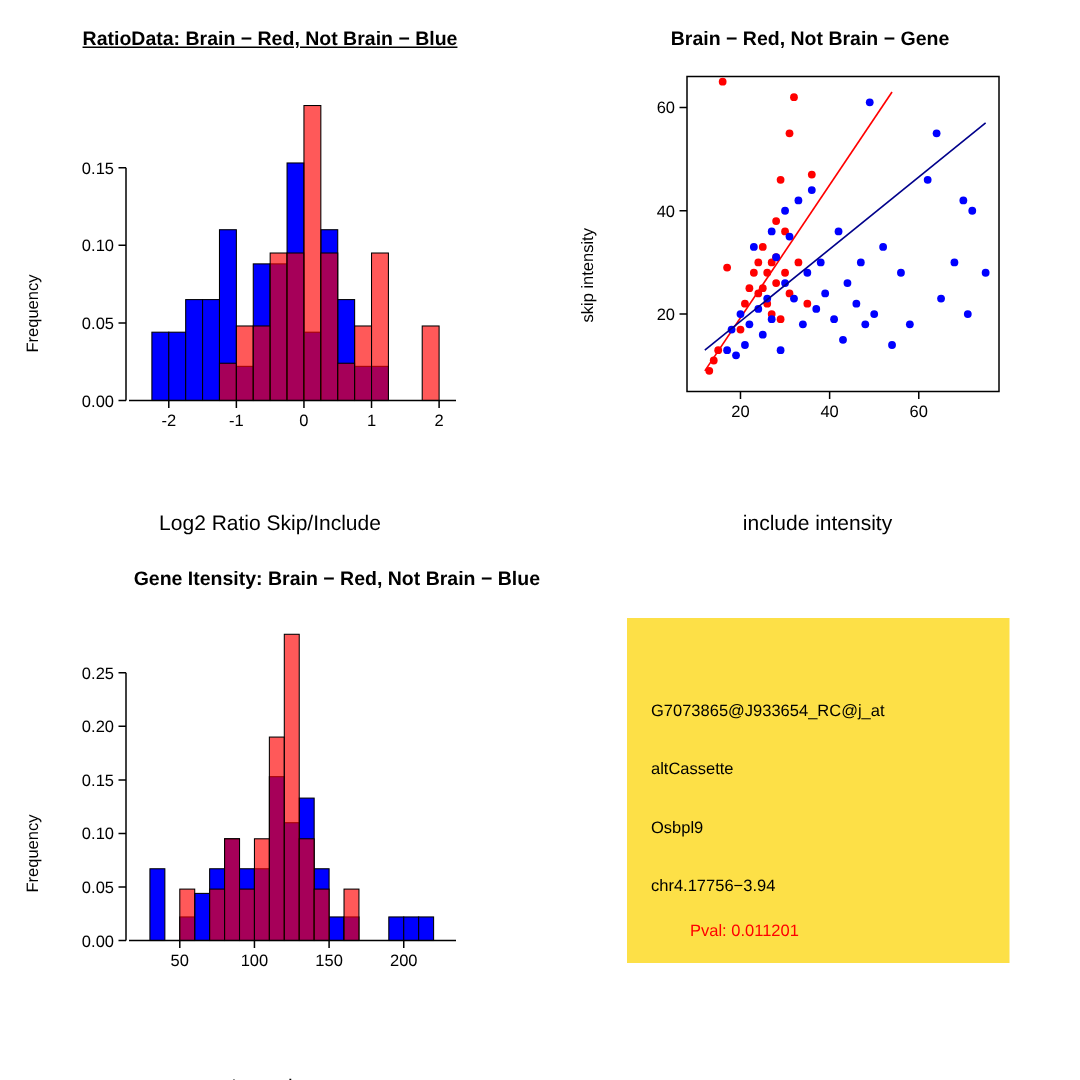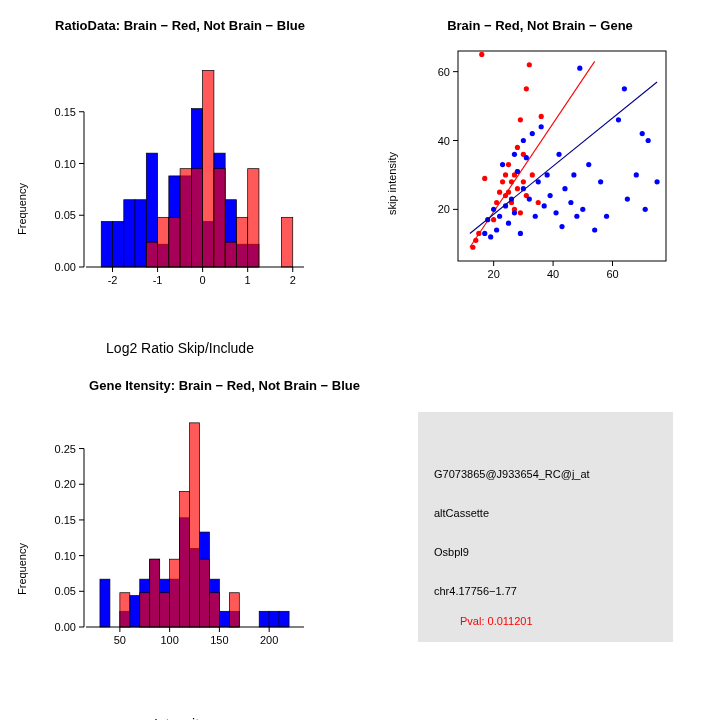--- a/index.html
+++ b/index.html
@@ -33,21 +33,21 @@
     font-size: 11px;
     white-space: nowrap;
     transform-origin: 0 0;
     transform: rotate(-90deg);
     position: absolute;
   }
   svg { display: block; }
 
   
   #panel1 { left: 0px; top: 0px; width: 360px; height: 360px; }
-  #panel1 .ptitle { left: 0; top: 18px; width: 360px; position: absolute; }
+  #panel1 .ptitle { left: 0; top: 18px; width: 360px; position: absolute; text-decoration: underline; }
   #panel1 .plotarea { position: absolute; left: 50px; top: 52px; width: 260px; height: 245px; }
   #panel1 .axis-label { position: absolute; left: 40px; top: 340px; width: 280px; }
 
   
   #panel2 { left: 360px; top: 0px; width: 360px; height: 360px; }
   #panel2 .ptitle { left: 0; top: 18px; width: 360px; position: absolute; }
   #panel2 .plotarea { position: absolute; left: 60px; top: 45px; width: 250px; height: 250px; }
   #panel2 .axis-label { position: absolute; left: 40px; top: 340px; width: 290px; }
 
   
@@ -57,21 +57,21 @@
   #panel3 .axis-label { position: absolute; left: 40px; top: 340px; width: 280px; margin-top: 16px; }
 
   
   #panel4 { left: 360px; top: 360px; width: 360px; height: 360px; }
   #infobox {
     position: absolute;
     left: 58px;
     top: 52px;
     width: 255px;
     height: 230px;
-    background: #e5e5e5;
+    background: #fde047;
   }
   .info-line {
     position: absolute;
     font-size: 11px;
     left: 16px;
     white-space: nowrap;
   }
 </style>
 </head>
 <body>
@@ -230,20 +230,21 @@
         <line x1="192.51428571428573" y1="216" x2="192.51428571428573" y2="221" stroke="#000" stroke-width="1"></line>
         <text x="192.51428571428573" y="233" text-anchor="middle" font-family="Liberation Sans, sans-serif" font-size="11" fill="#000">60</text>
         <line x1="38" y1="164.36065573770492" x2="33" y2="164.36065573770492" stroke="#000" stroke-width="1"></line>
         <text x="30" y="168.36065573770492" text-anchor="end" font-family="Liberation Sans, sans-serif" font-size="11" fill="#000">20</text>
         <line x1="38" y1="95.50819672131148" x2="33" y2="95.50819672131148" stroke="#000" stroke-width="1"></line>
         <text x="30" y="99.50819672131148" text-anchor="end" font-family="Liberation Sans, sans-serif" font-size="11" fill="#000">40</text>
         <line x1="38" y1="26.65573770491804" x2="33" y2="26.65573770491804" stroke="#000" stroke-width="1"></line>
         <text x="30" y="30.65573770491804" text-anchor="end" font-family="Liberation Sans, sans-serif" font-size="11" fill="#000">60</text>
       </svg>
   </div>
+  <div class="axis-label">include intensity</div>
 </div>
 
 <div class="panel" id="panel3">
   <div class="ptitle">Gene Itensity: Brain − Red, Not Brain − Blue</div>
   <div class="ylab" style="left:16px; top:235px;">Frequency</div>
   <div class="plotarea">
     <svg id="svg3" width="260" height="245">
         <g>
           <rect x="49.95348837209302" y="167.1758620689655" width="9.953488372093027" height="47.8241379310345" fill="#0000ff" fill-opacity="1" stroke="#000" stroke-width="0.7"></rect>
           <rect x="69.86046511627907" y="199.29655172413794" width="9.95348837209302" height="15.703448275862058" fill="#0000ff" fill-opacity="1" stroke="#000" stroke-width="0.7"></rect>
@@ -299,16 +300,16 @@
       </svg>
   </div>
   <div class="axis-label">Intensity</div>
 </div>
 
 <div class="panel" id="panel4">
   <div id="infobox">
     <div class="info-line" style="top:56px;">G7073865@J933654_RC@j_at</div>
     <div class="info-line" style="top:95px;text-align:right;">altCassette</div>
     <div class="info-line" style="top:134px;">Osbpl9</div>
-    <div class="info-line" style="top:173px;">chr4.17756−1.77</div>
+    <div class="info-line" style="top:173px;">chr4.17756−3.94</div>
     <div class="info-line" style="top:203px; color:#ff0000;margin-left:26px;">Pval: 0.011201</div>
   </div>
 </div>
 
 </body></html>

